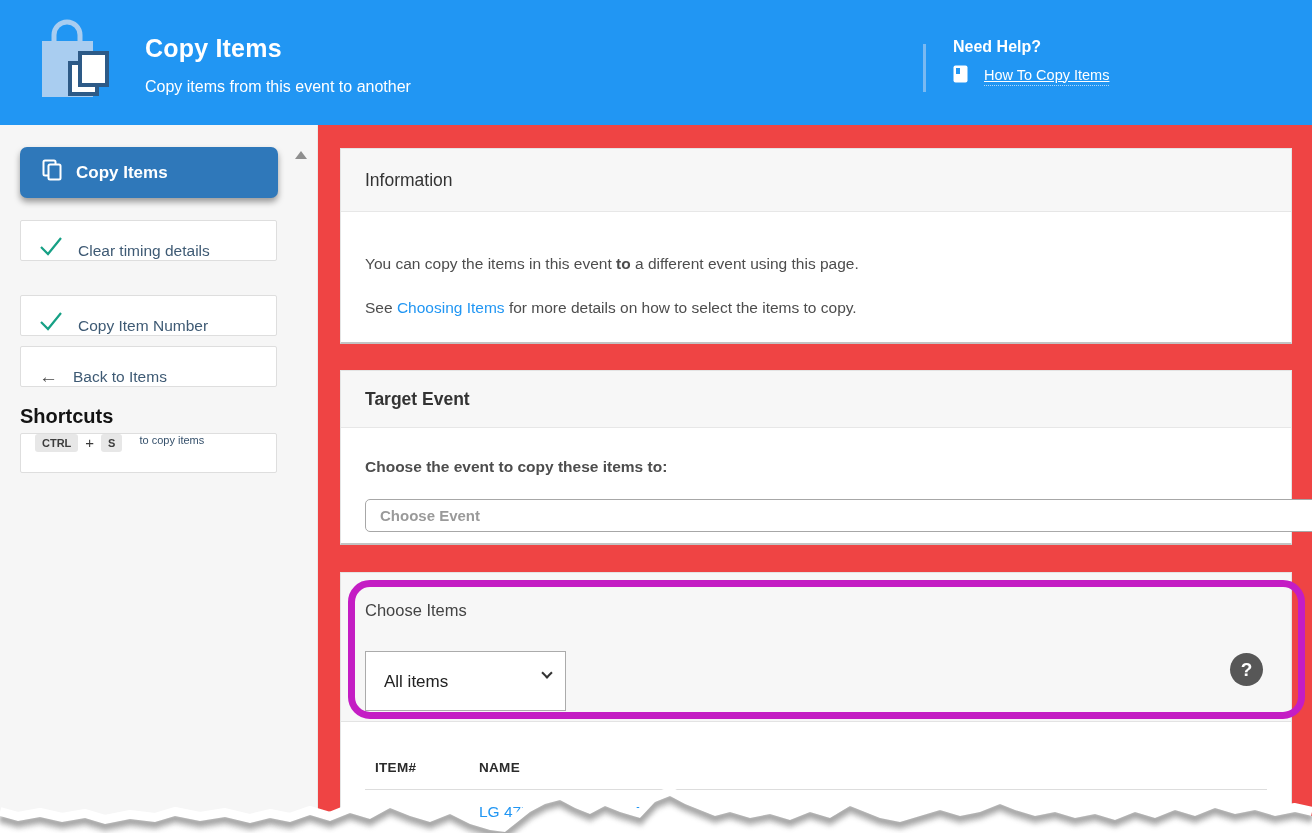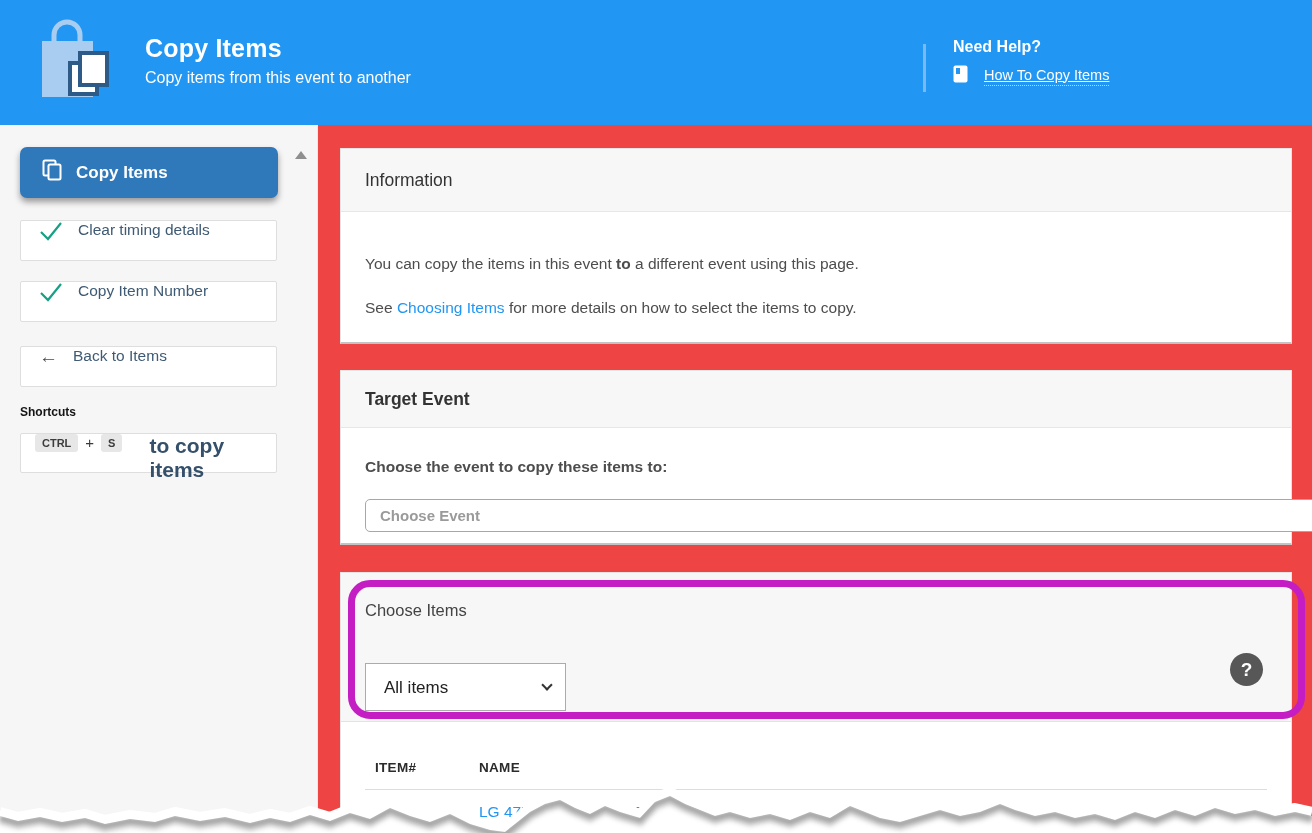--- a/index.html
+++ b/index.html
@@ -5,43 +5,43 @@
   * { margin:0; padding:0; box-sizing:border-box; }
   html,body { background:#fff; }
   body { font-family:"Liberation Sans", sans-serif; }
   .page { position:relative; width:1312px; height:833px; overflow:hidden; background:#fff; }
 
   
   .app-header { position:absolute; top:0; left:0; width:1312px; height:125px; background:#2196f3; }
   .bag-icon { position:absolute; left:40px; top:13px; }
   .header-titles { position:absolute; left:145px; top:34px; color:#fff; }
   .page-title { font-size:25px; font-weight:bold; letter-spacing:.2px; }
-  .page-subtitle { font-size:16px; margin-top:6px; font-weight:normal; }
+  .page-subtitle { font-size:16px; margin-top:15px; font-weight:normal; }
   .help-divider { position:absolute; left:923px; top:44px; width:3px; height:48px; background:#79b9f2; }
   .need-help { position:absolute; left:953px; top:38px; color:#fff; font-weight:bold; font-size:16px; }
   .help-row { position:absolute; left:953px; top:65px; display:flex; align-items:center; gap:16px; }
   .help-link { color:#fff; font-size:14.5px; padding-bottom:2px; border-bottom:1px dotted rgba(255,255,255,.65); cursor:pointer;text-decoration:underline; }
 
   
   .sidebar { position:absolute; left:0; top:125px; width:318px; height:708px; background:#f6f6f6; border-right:1px solid #eaeaea; }
   .scroll-up { position:absolute; right:10px; top:26px; width:0; height:0;
                border-left:6px solid transparent; border-right:6px solid transparent; border-bottom:8px solid #8f8f8f; }
   .active-btn { position:absolute; left:20px; top:22px; width:258px; height:51px; background:#2f78ba; border-radius:7px;
                 box-shadow:0 4px 6px rgba(0,0,0,.38); color:#fff; display:flex; align-items:center; gap:14px;
                 padding-left:22px; font-size:17px; font-weight:bold; cursor:pointer; }
   .side-card { position:absolute; left:20px; width:257px; height:41px; background:#fff; border:1px solid #dedede;
-               border-radius:2px; display:flex; align-items:flex-start; gap:15px; padding-left:18px;
+               border-radius:2px; display:flex; align-items:flex-end; gap:15px; padding-left:18px;
                color:#3e5a74; font-size:15.5px; cursor:pointer; }
-  .card-1 { top:95px; } .card-2 { top:156px; } .card-3 { top:221px; }
+  .card-1 { top:95px; } .card-2 { top:170px; } .card-3 { top:221px; }
   .back-arrow { color:#4a4a4a; font-size:19px; line-height:1; }
-  .shortcuts-h { position:absolute; left:20px; top:280px; font-size:12px; font-weight:bold; color:#141414; }
+  .shortcuts-h { position:absolute; left:20px; top:280px; font-size:20px; font-weight:bold; color:#141414; }
   .shortcut-card { position:absolute; left:20px; top:308px; width:257px; height:40px; background:#fff; border:1px solid #dedede;
                    border-radius:2px; display:flex; align-items:flex-start; gap:7px; padding-left:14px; color:#3a3a3a; font-size:15px; }
   .kbd { background:#e7e7e7; border-radius:3px; padding:3px 7px; font-size:11px; font-weight:bold; color:#3c3c3c; }
-  .shortcut-desc { margin-left:20px; color:#35506b; font-size:21px;font-weight:bold; }
+  .shortcut-desc { margin-left:10px; color:#35506b; font-size:11px; }
 
   
   .main { position:absolute; left:318px; top:125px; width:994px; height:708px; background:#ef4444; }
   .panel { position:absolute; left:22px; width:952px; background:#fff; border:1px solid #e4e4e4; border-bottom:2px solid #c3c3c3; }
   .panel-head { height:63px; background:#f7f7f7; border-bottom:1px solid #e7e7e7; display:flex; align-items:center;
                 padding-left:24px; font-size:17.5px; color:#333; }
   .info-panel { top:23px; height:196px; }
   .info-body { padding:27px 24px; font-size:15.5px; color:#4d4d4d; line-height:1.2; }
   .info-body p { margin:16px 0 25px 0; }
   .link { color:#2196f3; cursor:pointer; text-decoration:none; }
@@ -50,21 +50,21 @@
   .target-panel .panel-head { height:57px; }
   .target-body { padding:30px 24px 20px; font-size:15.5px; color:#4d4d4d; }
   .select2 { position:relative; margin-top:23px; width:1040px; height:33px; border:1px solid #a7a7a7; border-radius:5px;
              background:#fff; display:flex; align-items:center; padding:0 14px; color:#9a9a9a; font-size:15px; cursor:pointer; }
   .select2-caret { position:absolute; right:13px; top:14px; width:0; height:0;
                    border-left:5px solid transparent; border-right:5px solid transparent; border-top:6px solid #888; }
 
   .choose-panel { top:447px; height:340px; }
   .choose-head { position:relative; height:149px; background:#f7f7f7; border-bottom:1px solid #e3e3e3; }
   .choose-title { position:absolute; left:24px; top:28px; font-size:16.5px; color:#444; }
-  .filter-wrap { position:absolute; left:24px; top:78px; width:201px; height:48px;margin-top:12px; }
+  .filter-wrap { position:absolute; left:24px; top:78px; width:201px; height:60px; }
   .filter-select { width:100%; height:100%; appearance:none; -webkit-appearance:none; border:1px solid #ababab;
                    background:#fff; border-radius:0; font-family:"Liberation Sans",sans-serif; font-size:17px; color:#222;
                    padding-left:18px; cursor:pointer; }
   .filter-chevron { position:absolute; right:15px; top:18px; width:8px; height:8px; border-right:2px solid #333;
                     border-bottom:2px solid #333; transform:rotate(45deg); pointer-events:none; }
   .help-circle { position:absolute; right:28px; top:80px; width:33px; height:33px; border-radius:50%; background:#575757;
                  color:#fff; font-size:19px; font-weight:bold; display:flex; align-items:center; justify-content:center; cursor:pointer; }
   .magenta-highlight { position:absolute; left:7px; top:7px; width:957px; height:139px; border:7px solid #c41dc4;
                        border-radius:22px; pointer-events:none; z-index:6; }
 

